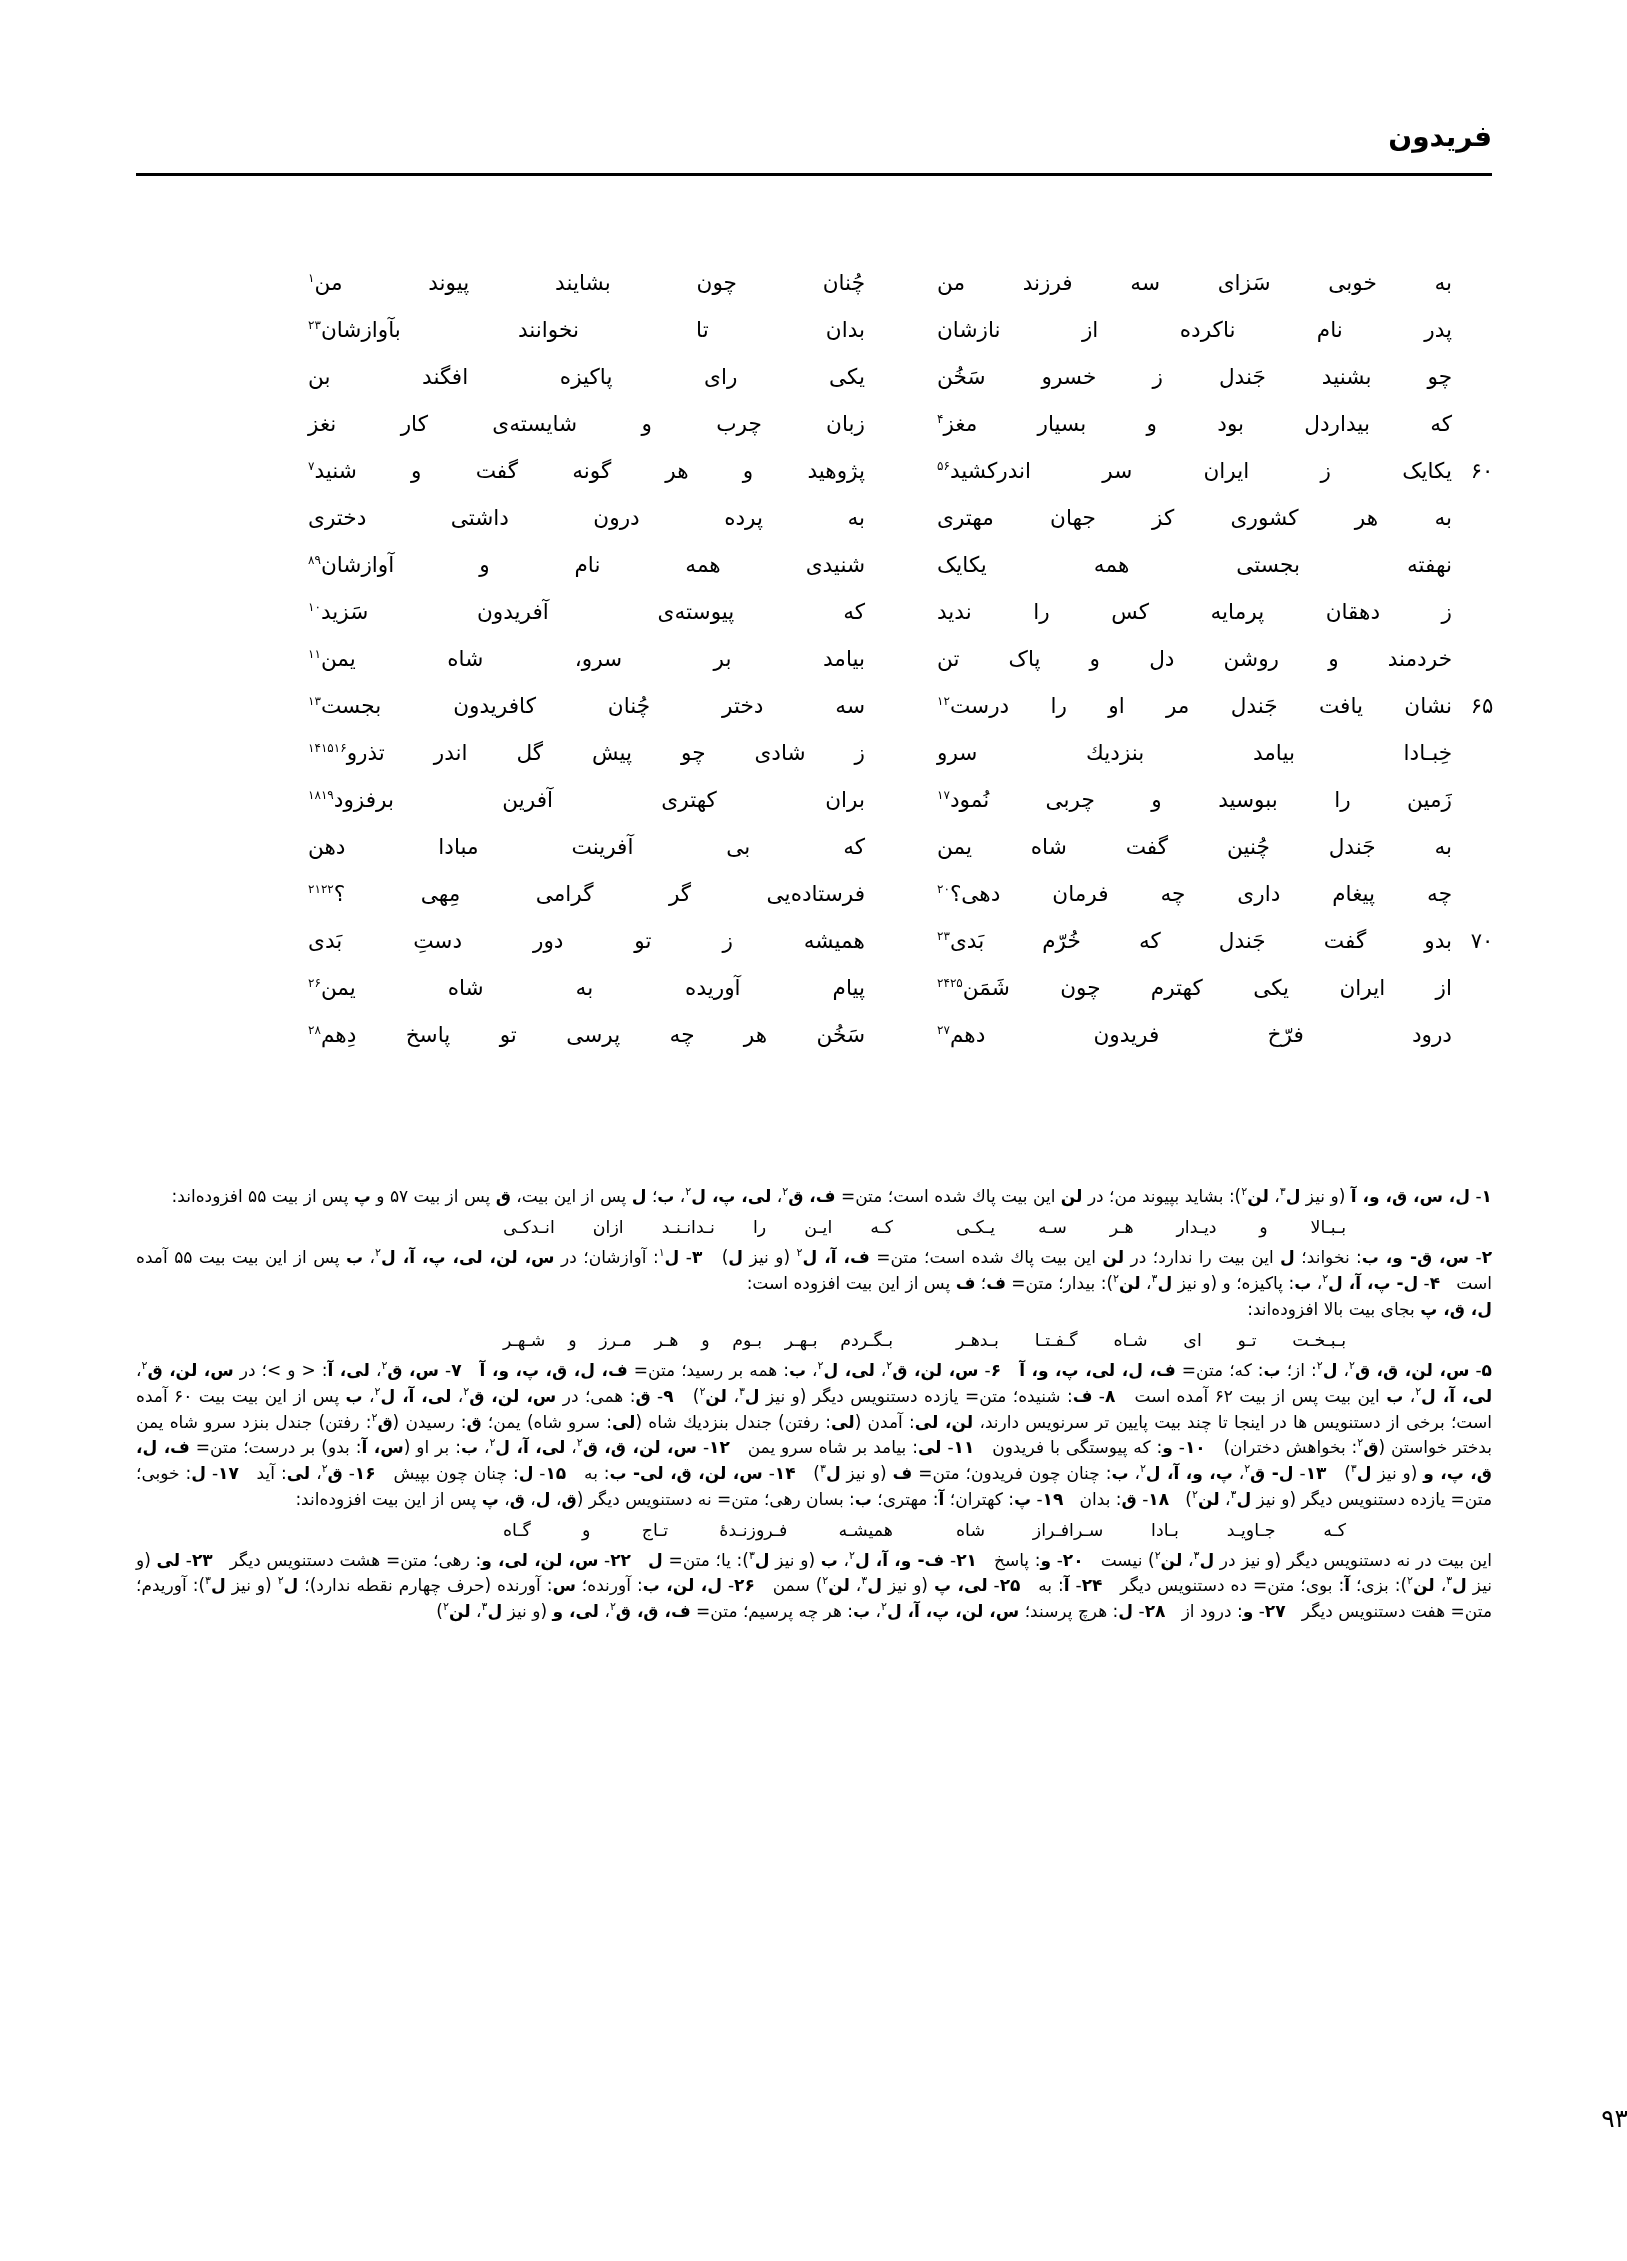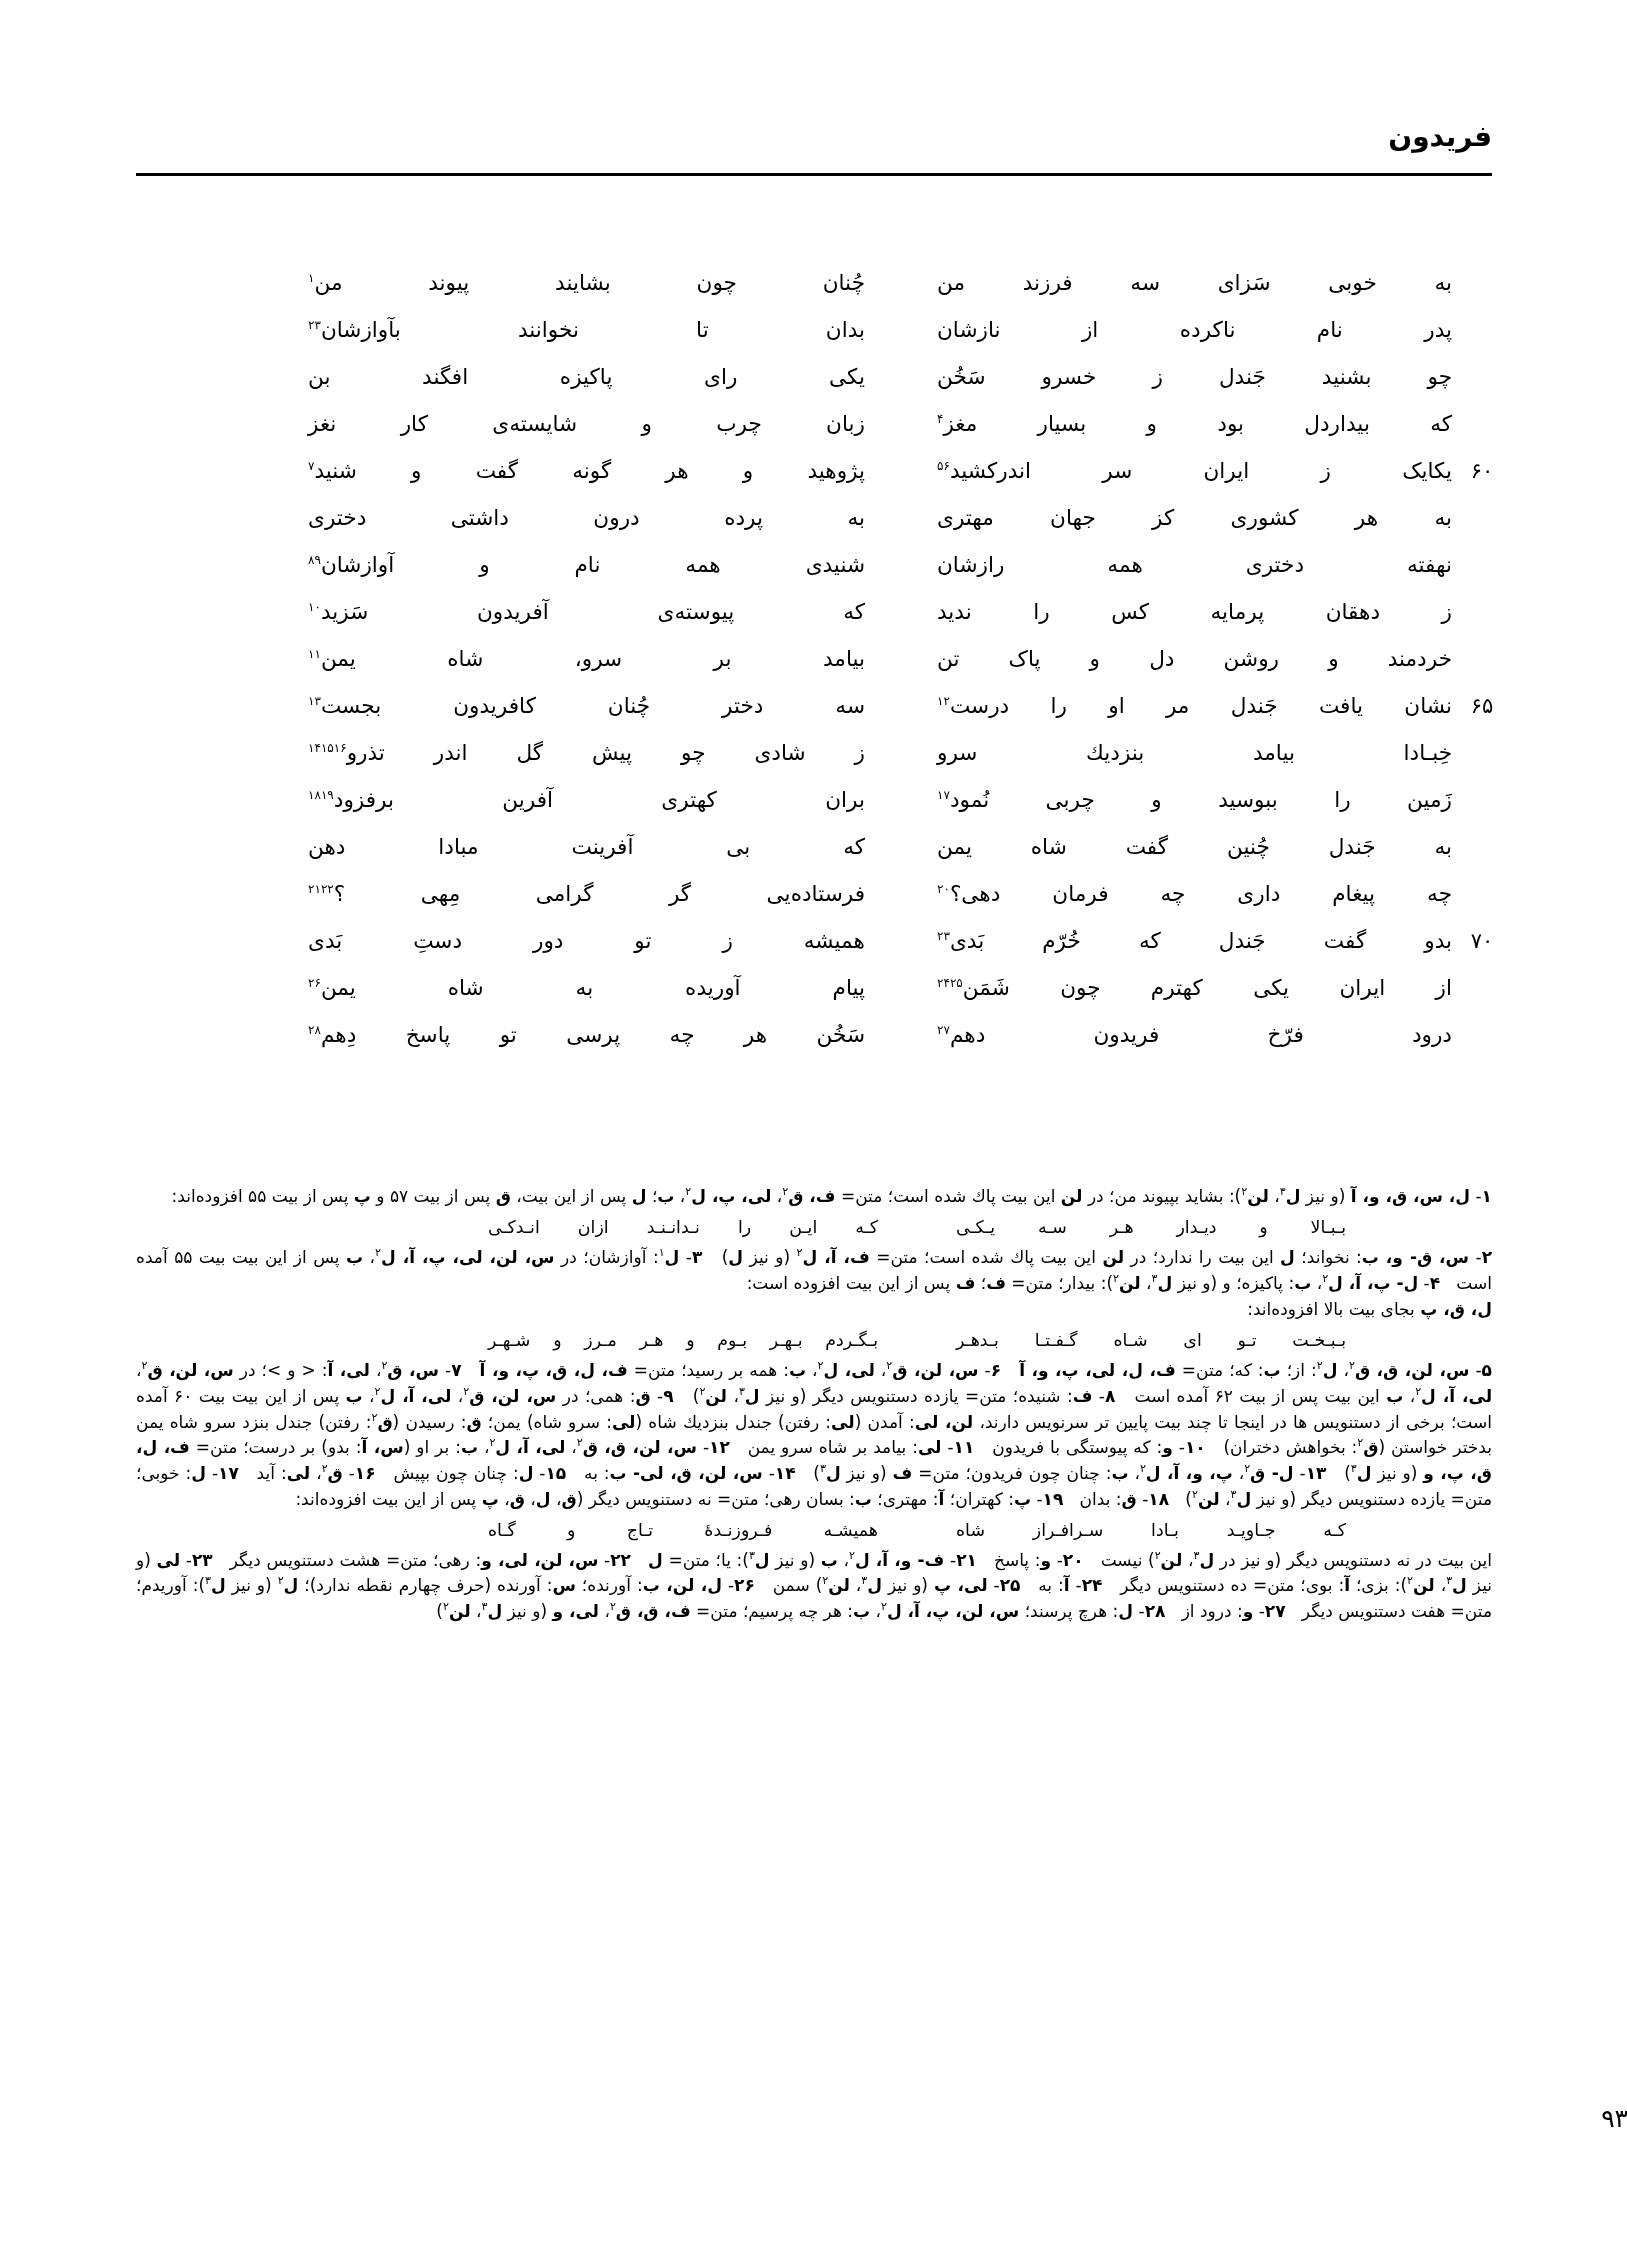--- a/index.html
+++ b/index.html
@@ -143,21 +143,20 @@
     margin: 4.2px 0 4.2px 0;
     padding-right: 146px;
     font-size: 17.4px;
     white-space: nowrap;
   }
   .app-verse .h {
     width: 390px;
     text-align: justify;
     text-align-last: justify;
     direction: rtl;
-    margin-left: 15px;
   }
 
   
   .folio {
     position: absolute;
     top: 2104px;
     right: 0;
     left: 0;
     font-size: 25px;
   }
@@ -198,21 +197,21 @@
         <div class="mesra right">یکایک ز ایران سر اندرکشید<sup>۵</sup><sup>۶</sup></div>
         <div class="mesra left">پژوهید و هر گونه گفت و شنید<sup>۷</sup></div>
       </div>
       <div class="bayt">
         <div class="linenum"></div>
         <div class="mesra right">به هر کشوری کز جهان مهتری</div>
         <div class="mesra left">به پرده درون داشتی دختری</div>
       </div>
       <div class="bayt">
         <div class="linenum"></div>
-        <div class="mesra right">نهفته دختری همه رازشان</div>
+        <div class="mesra right">نهفته بجستی همه یکایک</div>
         <div class="mesra left">شنیدی همه نام و آوازشان<sup>۸</sup><sup>۹</sup></div>
       </div>
       <div class="bayt">
         <div class="linenum"></div>
         <div class="mesra right">ز دهقان پرمایه کس را ندید</div>
         <div class="mesra left">که پیوسته‌ی آفریدون سَزید<sup>۱۰</sup></div>
       </div>
       <div class="bayt">
         <div class="linenum"></div>
         <div class="mesra right">خردمند و روشن دل و پاک تن</div>

